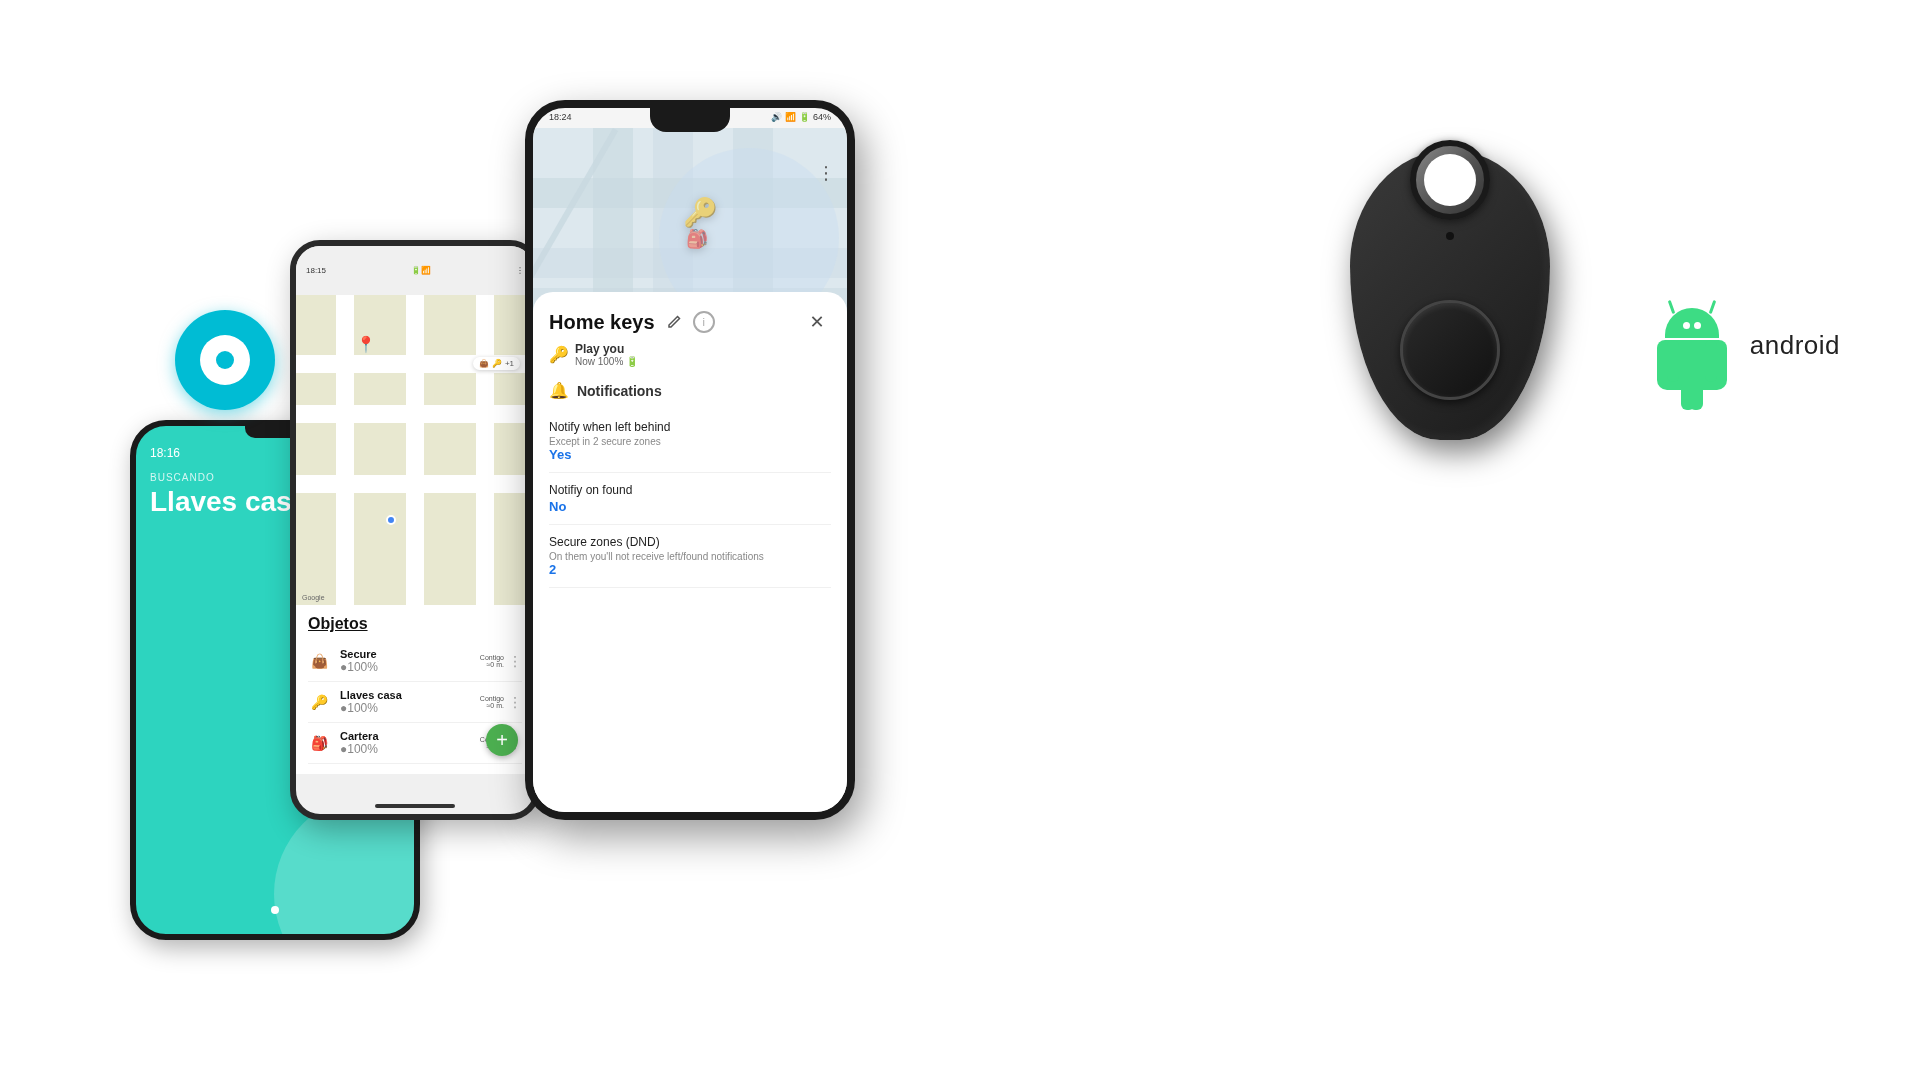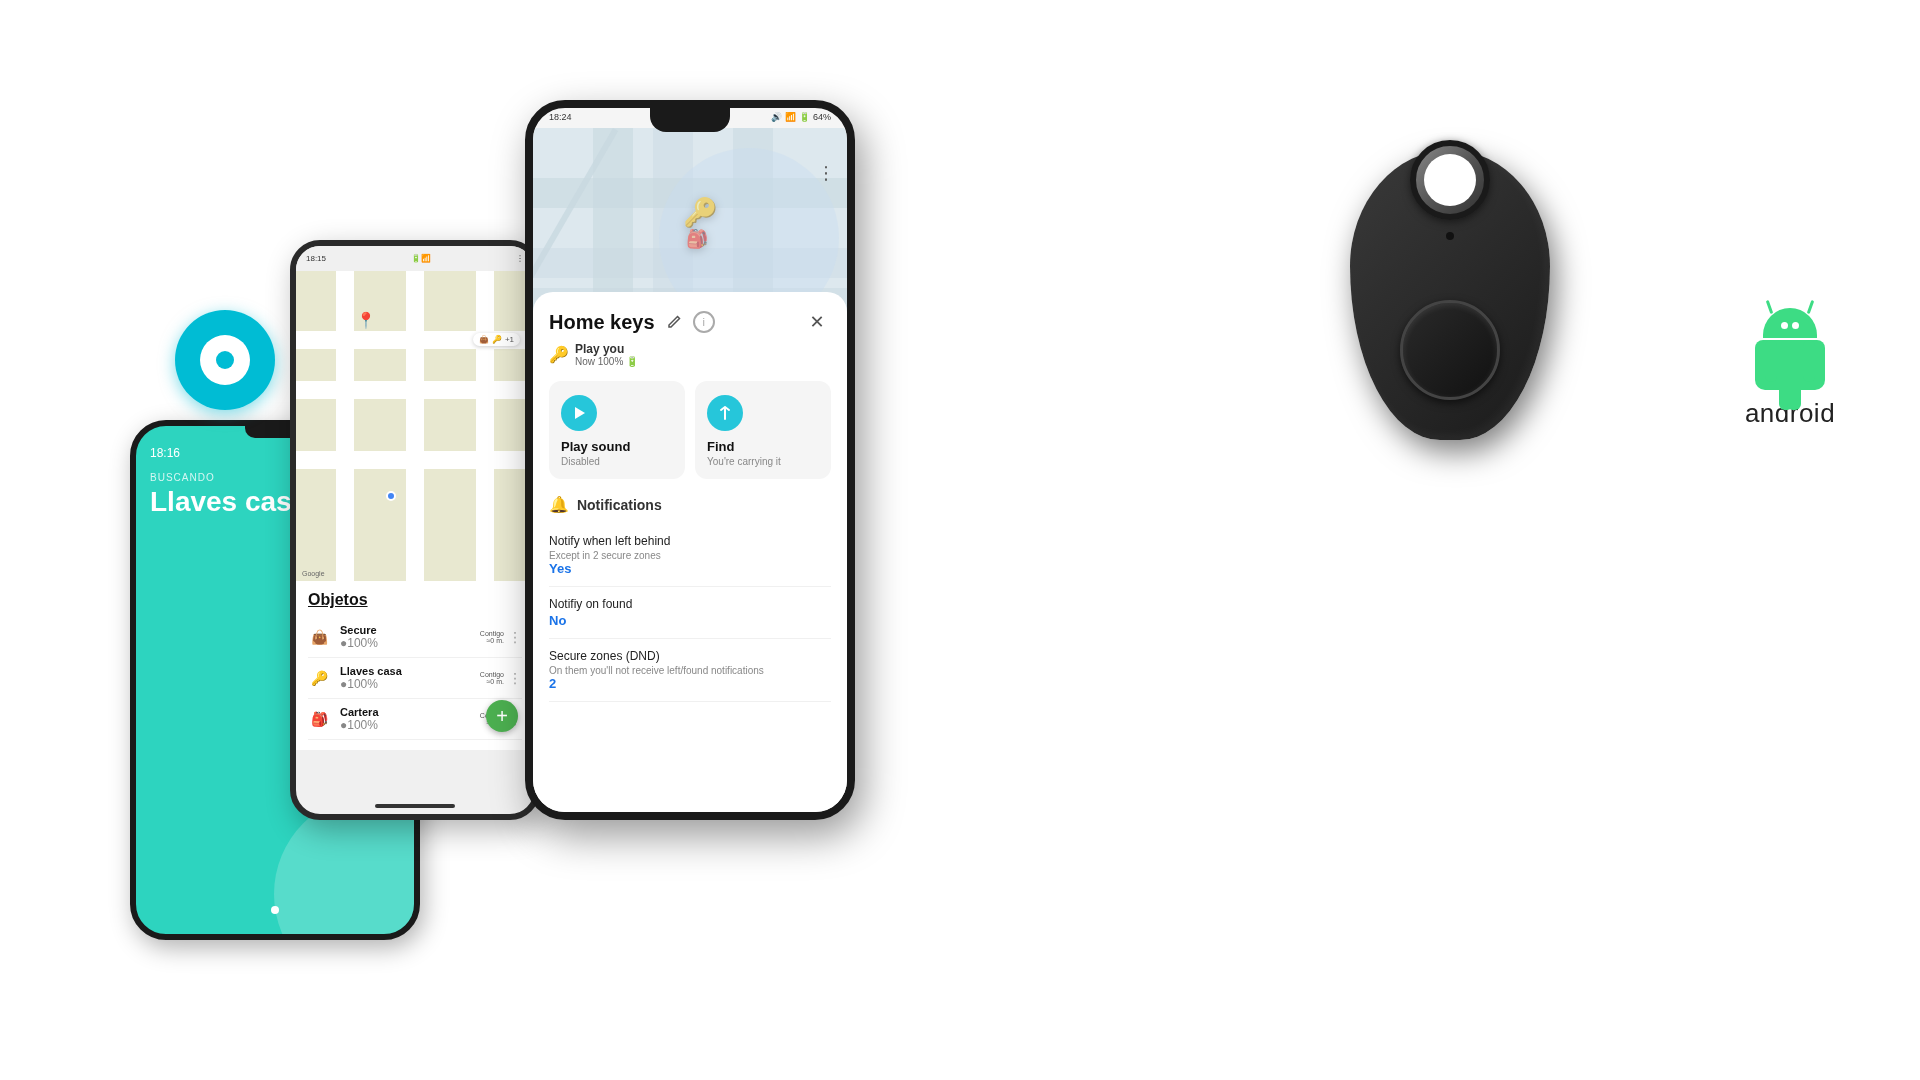--- a/index.html
+++ b/index.html
@@ -84,21 +84,21 @@
       height: 580px;
       background: #f0f0f0;
       border-radius: 30px;
       border: 6px solid #2a2a2a;
       overflow: hidden;
       box-shadow: 6px 10px 30px rgba(0,0,0,0.3);
       z-index: 2;
     }
     .phone-mid-status-bar {
       background: #f0f0f0;
-      padding: 8px 10px;
+      padding: 20px 10px;
       display: flex;
       justify-content: space-between;
       align-items: center;
       font-size: 8px;
       color: #333;
     }
     .phone-mid-map {
       width: 100%;
       height: 310px;
       background: #e8e8d0;
@@ -570,21 +570,21 @@
       border: 3px solid #444;
       box-shadow: inset 0 2px 6px rgba(255,255,255,0.1), 0 3px 8px rgba(0,0,0,0.6);
     }
 
     
     .android-logo {
       position: absolute;
       right: 80px;
       top: 300px;
       display: flex;
-      flex-direction: column;
+      flex-direction: row;
       align-items: center;
       gap: 8px;
     }
     .android-robot {
       width: 100px;
       height: 90px;
       position: relative;
     }
     .android-body {
       position: absolute;
@@ -833,42 +833,20 @@
       <div class="sheet-close-btn">✕</div>
     </div>
     <div class="sheet-subtitle-row">
       <span class="key-icon-small">🔑</span>
       <div>
         <div class="sheet-subtitle">Play you</div>
         <div class="sheet-sub-detail">Now 100% 🔋</div>
       </div>
     </div>
 
-    <div class="sheet-actions">
-
-      <div class="action-card">
-        <div class="action-icon-circle action-icon-play">
-          <svg width="18" height="18" viewBox="0 0 18 18" fill="white">
-            <polygon points="5,3 15,9 5,15" fill="white"></polygon>
-          </svg>
-        </div>
-        <div class="action-title">Play sound</div>
-        <div class="action-sub">Disabled</div>
-      </div>
-
-      <div class="action-card">
-        <div class="action-icon-circle action-icon-find">
-          <svg width="18" height="18" viewBox="0 0 18 18" fill="white">
-            <path d="M9 3 L9 15 M5 6 L9 3 L13 6" stroke="white" stroke-width="2" fill="none" stroke-linecap="round" stroke-linejoin="round"></path>
-          </svg>
-        </div>
-        <div class="action-title">Find</div>
-        <div class="action-sub">You're carrying it</div>
-      </div>
-    </div>
 
     <div class="section-header">
       <span>🔔</span>
       <span class="section-title">Notifications</span>
     </div>
 
     <div class="notif-row">
       <div class="notif-row-info">
         <div class="notif-row-label">Notify when left behind</div>
         <div class="notif-row-sub">Except in 2 secure zones</div>

